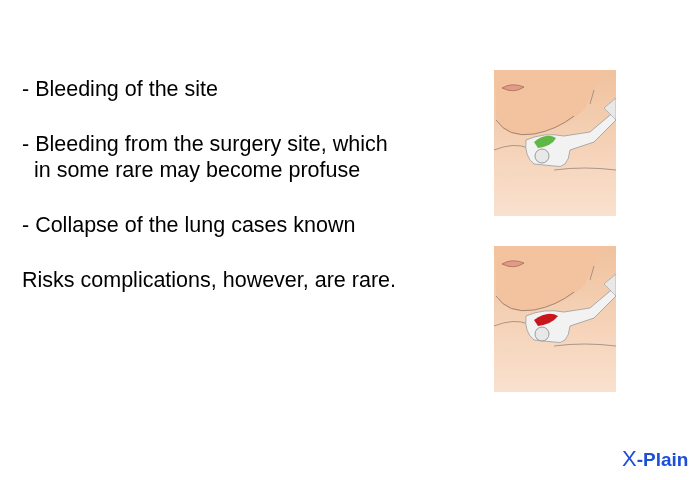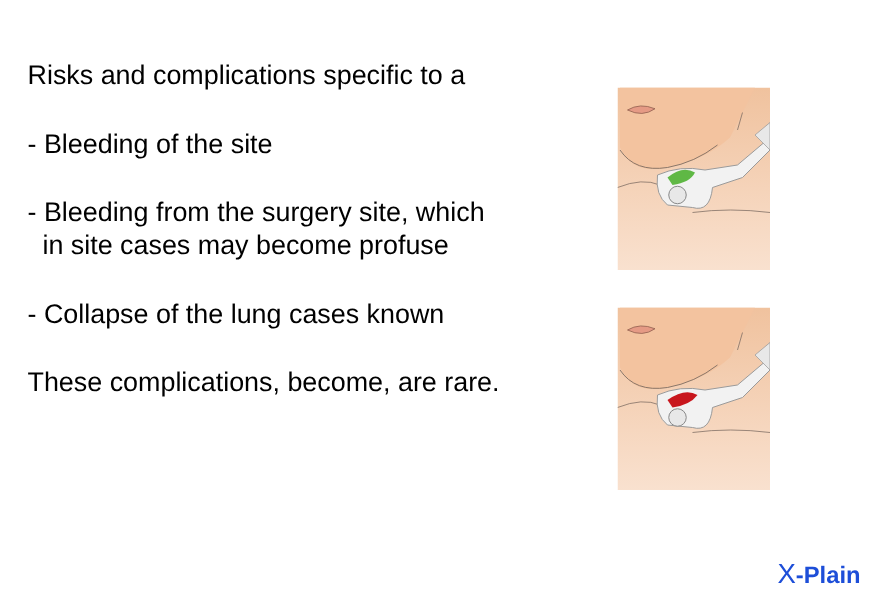--- a/index.html
+++ b/index.html
@@ -10,30 +10,29 @@
   .gap { height:29px; }
   .illus { position:absolute; left:494px; width:122px; }
   .illus svg { display:block; }
   .logo { position:absolute; left:622px; top:446px; font-size:19px; color:#1d4ed8; font-weight:bold; letter-spacing:0px; }
   .logo .x { font-weight:normal; font-size:22px; }
 </style>
 </head>
 <body>
 
 <div class="text-block">
-  <span class="line">Risks and complications specific to a</span>
   <div class="gap"></div>
   <span class="line">- Bleeding of the site</span>
   <div class="gap"></div>
   <span class="line">- Bleeding from the surgery site, which</span>
-  <span class="line">  in site cases may become profuse</span>
+  <span class="line">  in some rare may become profuse</span>
   <div class="gap"></div>
   <span class="line">- Collapse of the lung cases known</span>
   <div class="gap"></div>
-  <span class="line">These complications, become, are rare.</span>
+  <span class="line">Risks complications, however, are rare.</span>
 </div>
 
 <div class="illus" style="top:70px">
   <svg width="122" height="146" viewBox="0 0 122 146">
     <defs>
       <linearGradient id="sk1" x1="0" y1="0" x2="0" y2="1">
         <stop offset="0" stop-color="#f0c29e"></stop>
           <stop offset="1" stop-color="#f9e1cf"></stop>
       </linearGradient>
     </defs>

